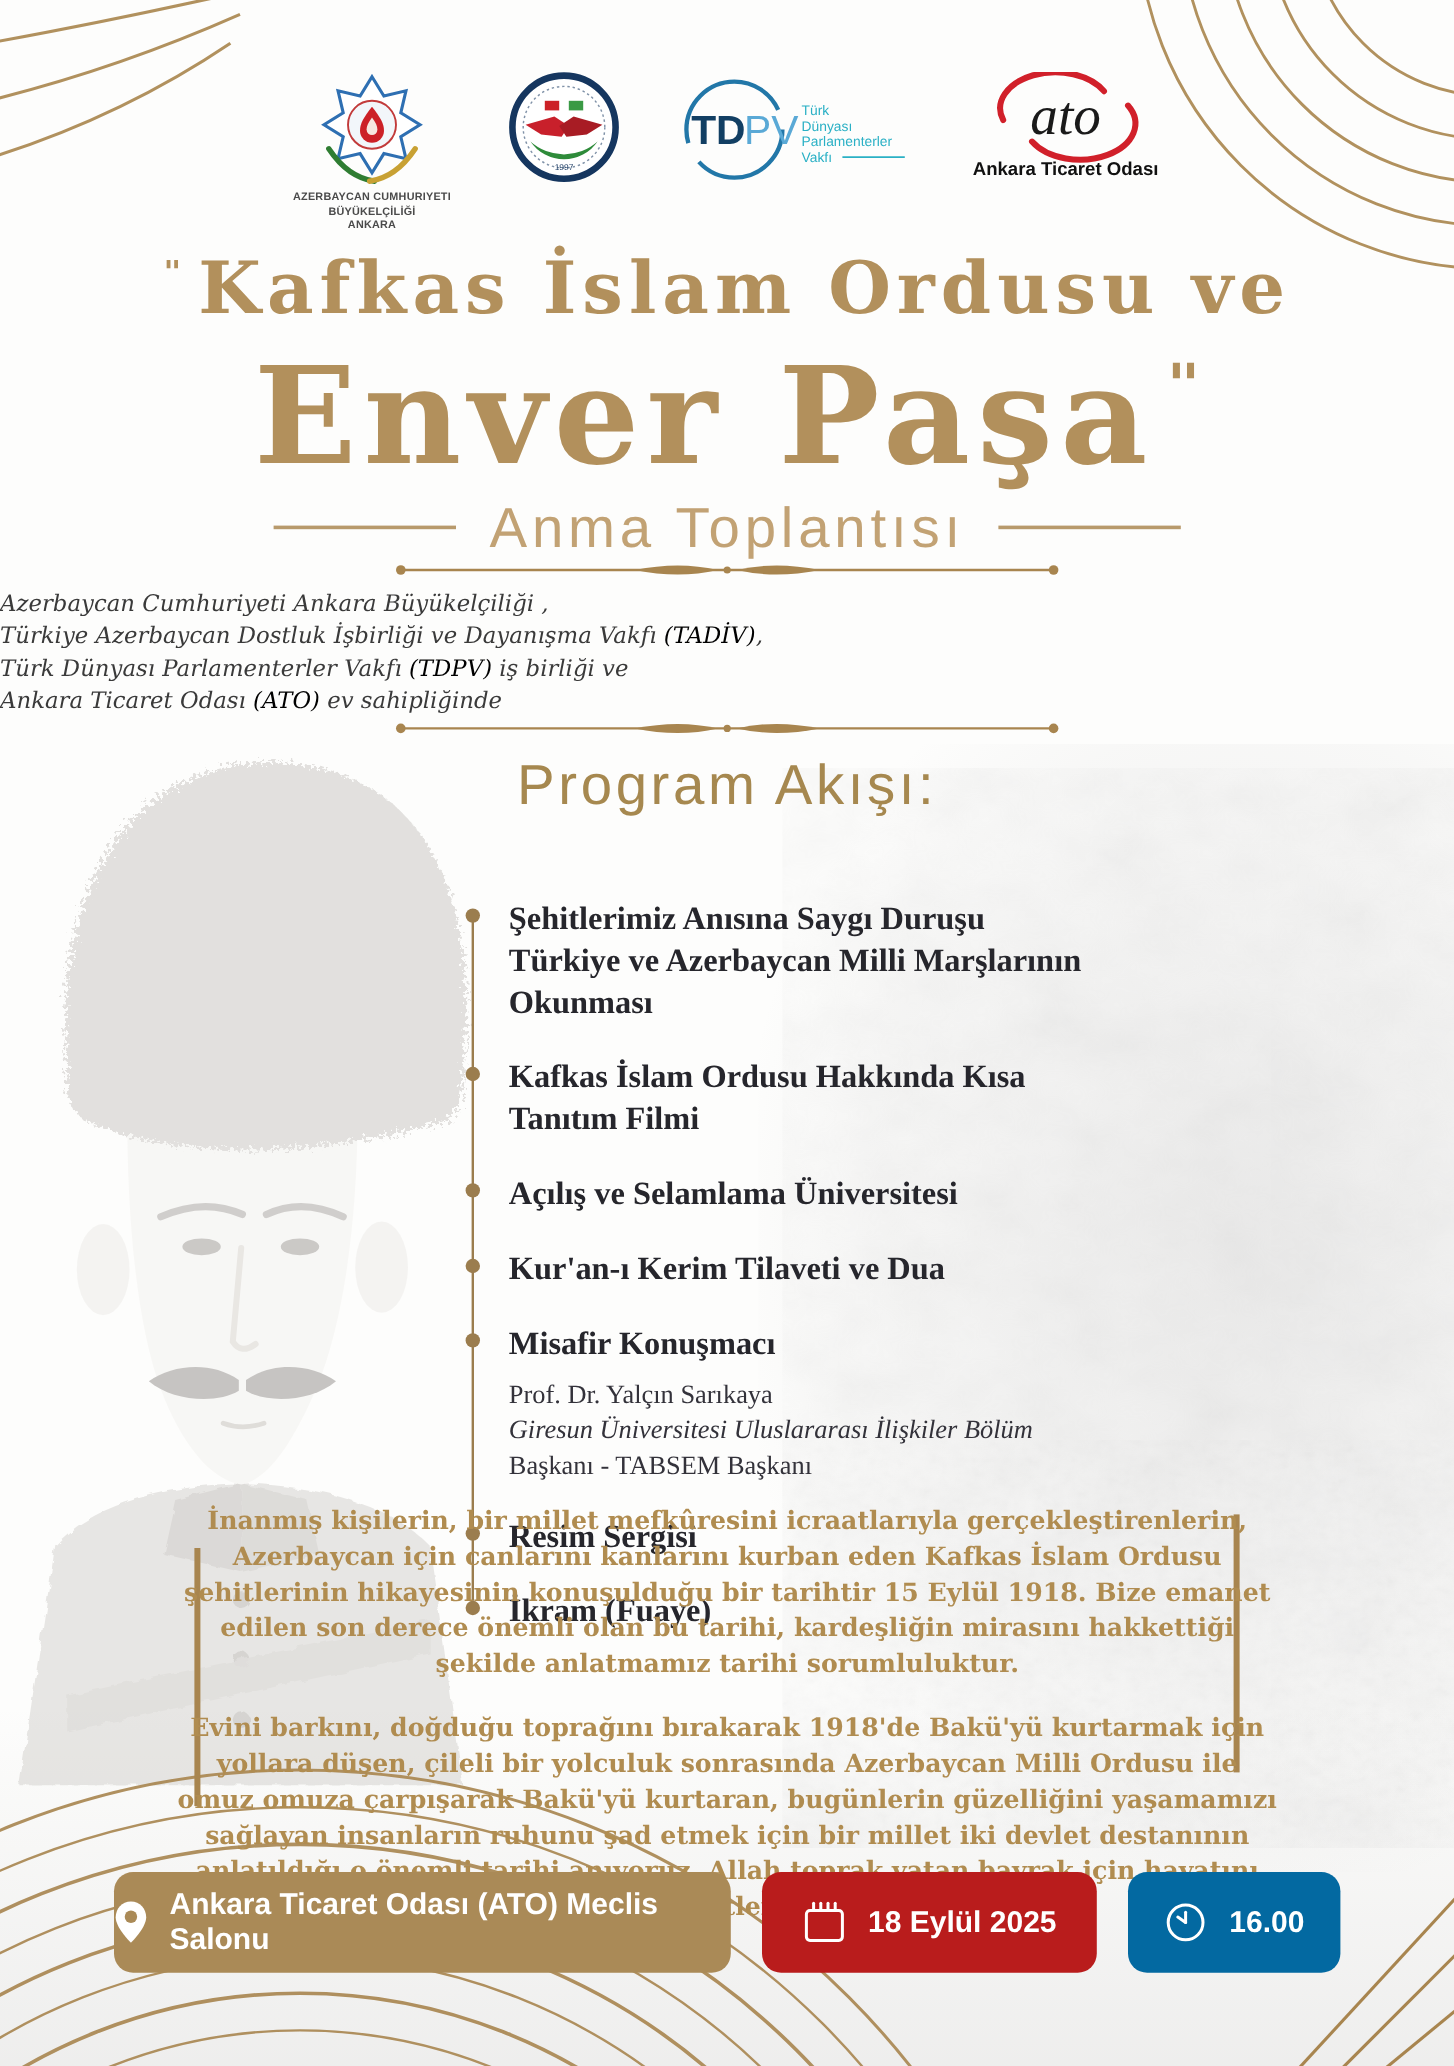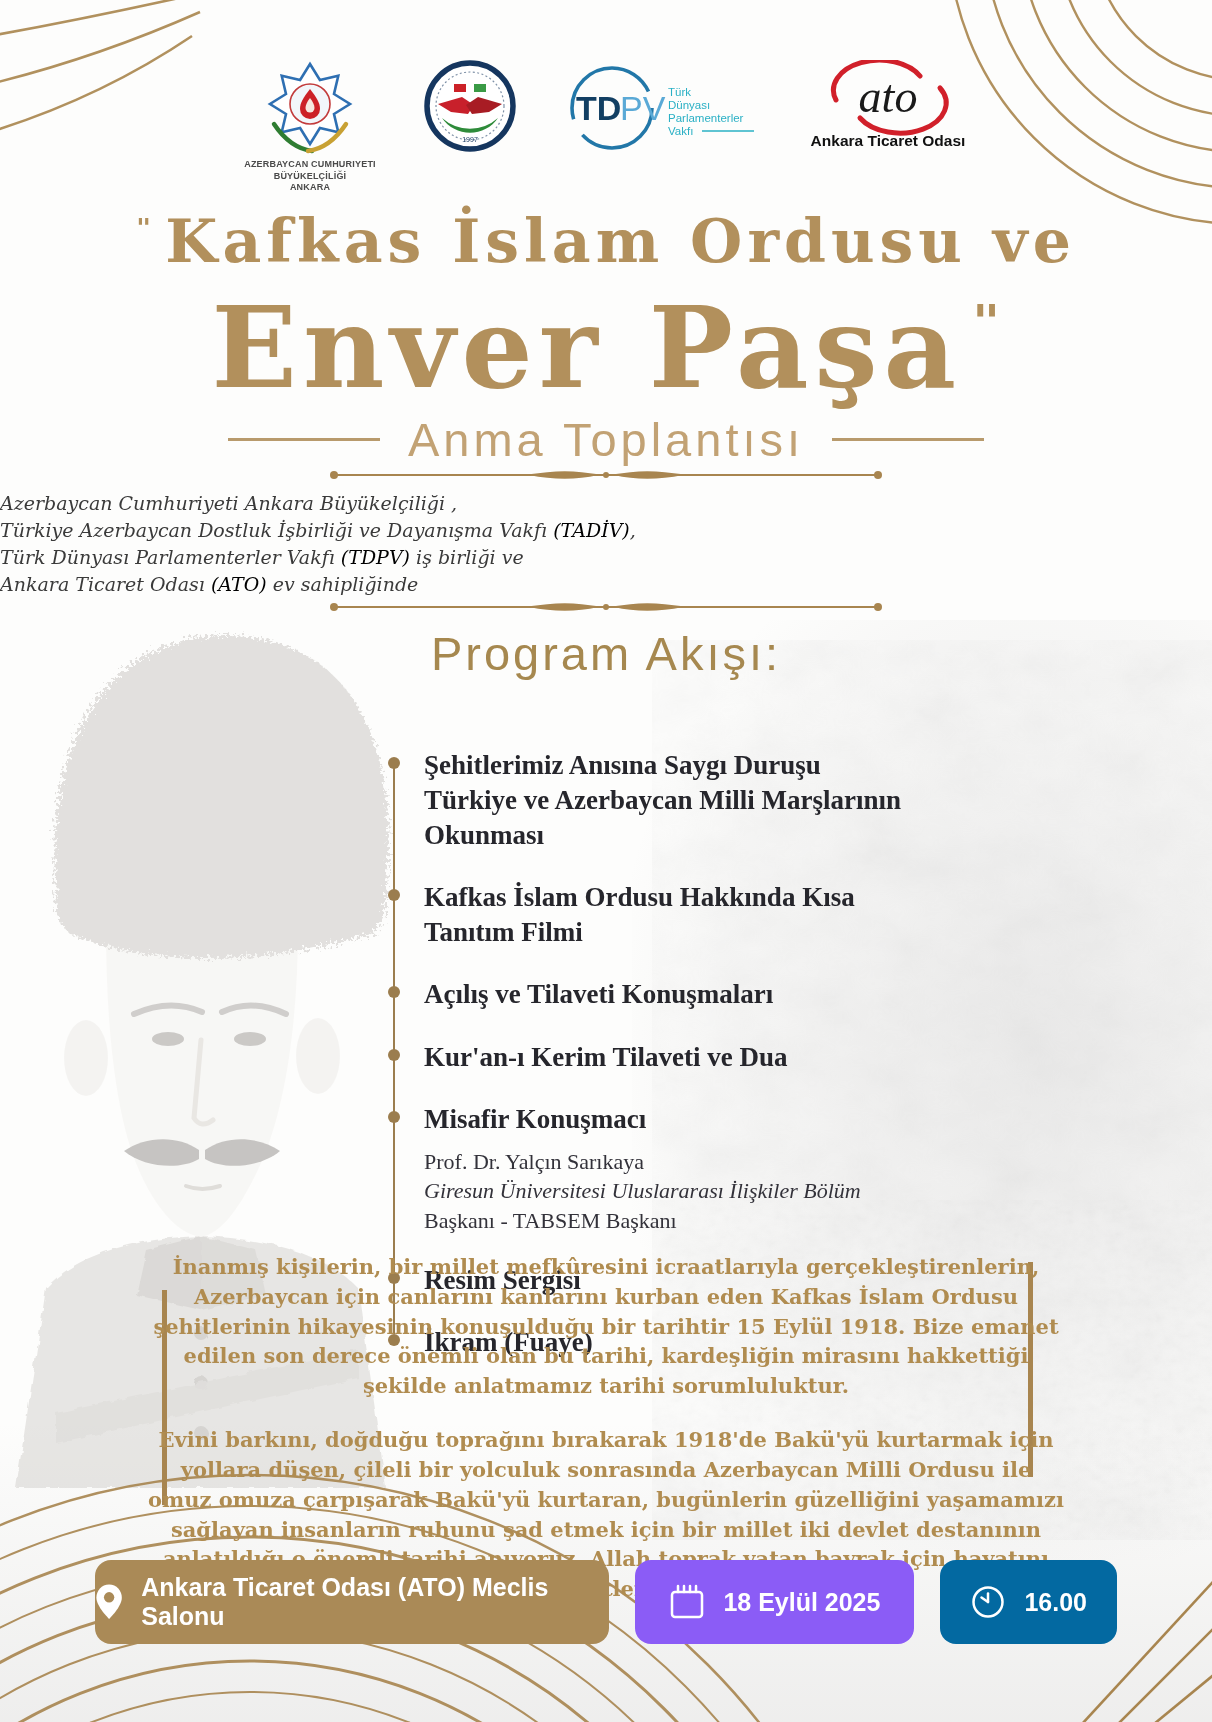--- a/index.html
+++ b/index.html
@@ -80,21 +80,21 @@
   .quote-bar { position:absolute; width:5px; height:215px; background:#a8854f; }
   .quote-bar-left { left:162px; top:1290px; }
   .quote-bar-right { left:1028px; top:1262px; }
 
   
   .footer { position:absolute; top:1560px; left:95px; right:95px; height:84px;
     display:flex; gap:26px; }
   .badge { display:flex; align-items:center; justify-content:center; gap:18px;
     border-radius:16px; color:#fff; font-weight:700; font-size:25px; }
   .badge-venue { flex:1 1 auto; background:#aa8a57; }
-  .badge-date { flex:0 0 auto; padding:0 34px; background:#8b5cf6; }
+  .badge-date { flex:0 0 auto; padding:0 34px; background:#b91c1c; }
   .badge-time { flex:0 0 auto; padding:0 30px; background:#0369a1; }
 </style>
 </head>
 <body>
 
 <div class="poster">
 
   <div class="bg-wash-right"></div>
   <div class="bg-wash-bottom"></div>
 
@@ -273,21 +273,21 @@
 Türkiye ve Azerbaycan Milli Marşlarının
 Okunması</div>
     </div>
     <div class="program-item">
       <span class="bullet"></span>
       <div class="item-text">Kafkas İslam Ordusu Hakkında Kısa
 Tanıtım Filmi</div>
     </div>
     <div class="program-item">
       <span class="bullet"></span>
-      <div class="item-text">Açılış ve Tilaveti Konuşmaları</div>
+      <div class="item-text">Açılış ve Selamlama Üniversitesi</div>
     </div>
     <div class="program-item">
       <span class="bullet"></span>
       <div class="item-text">Kur'an-ı Kerim Tilaveti ve Dua</div>
     </div>
     <div class="program-item">
       <span class="bullet"></span>
       <div class="item-text">Misafir Konuşmacı</div>
       <div class="item-details">
         <span class="detail-line">Prof. Dr. Yalçın Sarıkaya</span>

